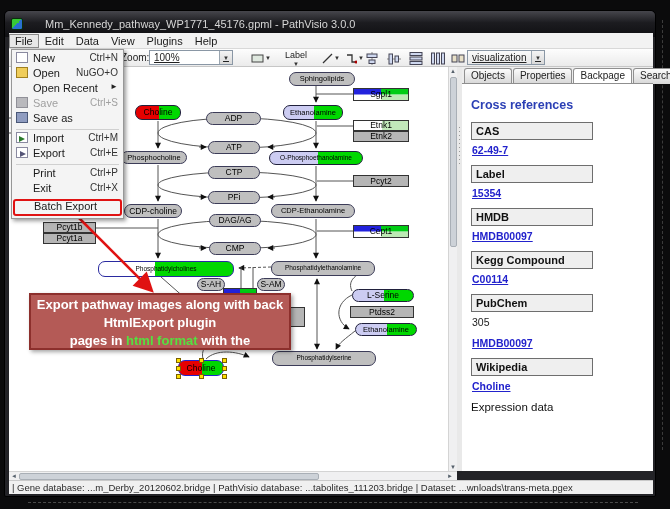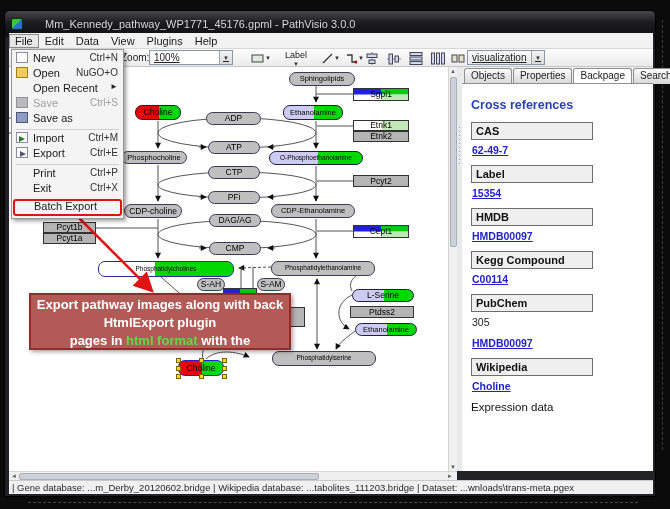--- a/index.html
+++ b/index.html
@@ -467,15 +467,15 @@
           <div class="xref">
             <div class="xref-head">Wikipedia</div>
             <div class="xref-val"><a href="#">Choline</a></div>
           </div>
         </div>
       <div class="expr-heading">Expression data</div>
     </div>
   </div>
 
   <div class="statusbar">
-    <span>| Gene database: ...m_Derby_20120602.bridge | Wikipedia database: ...tabolites_111203.bridge | Dataset: ...wnloads\trans-meta.pgex</span>
+    <span>| Gene database: ...m_Derby_20120602.bridge | PathVisio database: ...tabolites_111203.bridge | Dataset: ...wnloads\trans-meta.pgex</span>
   </div>
 </div>
 
 </body></html>

